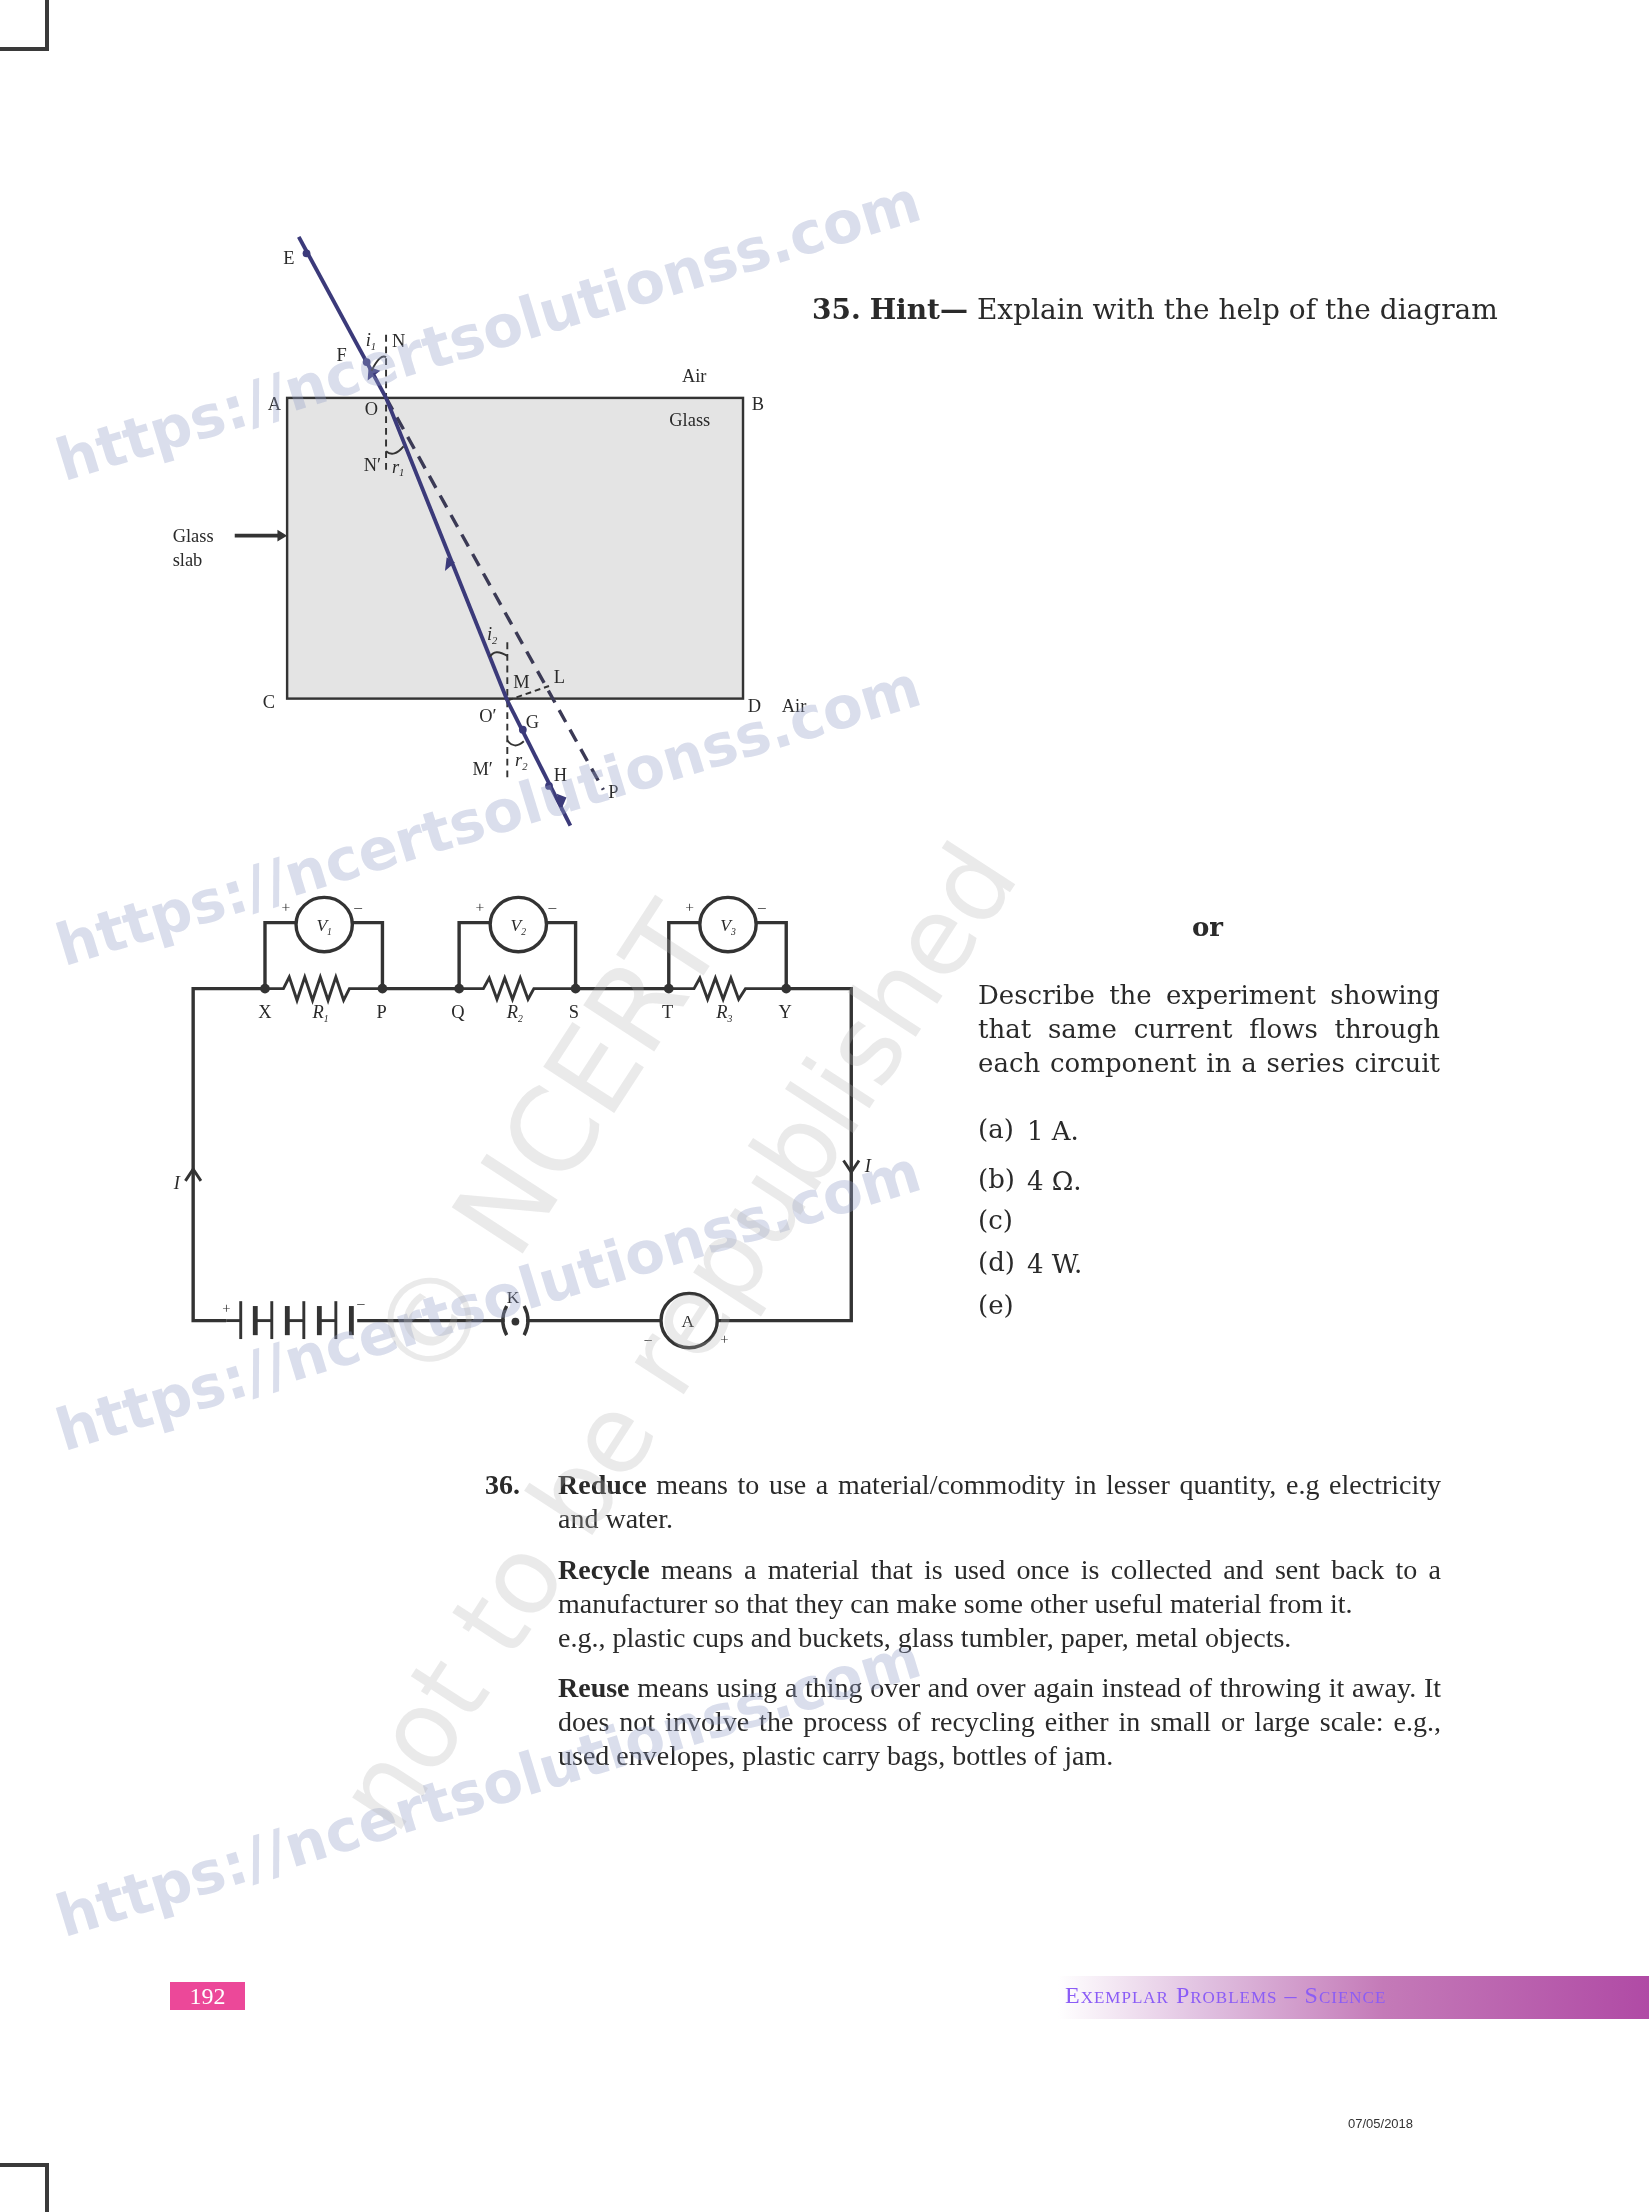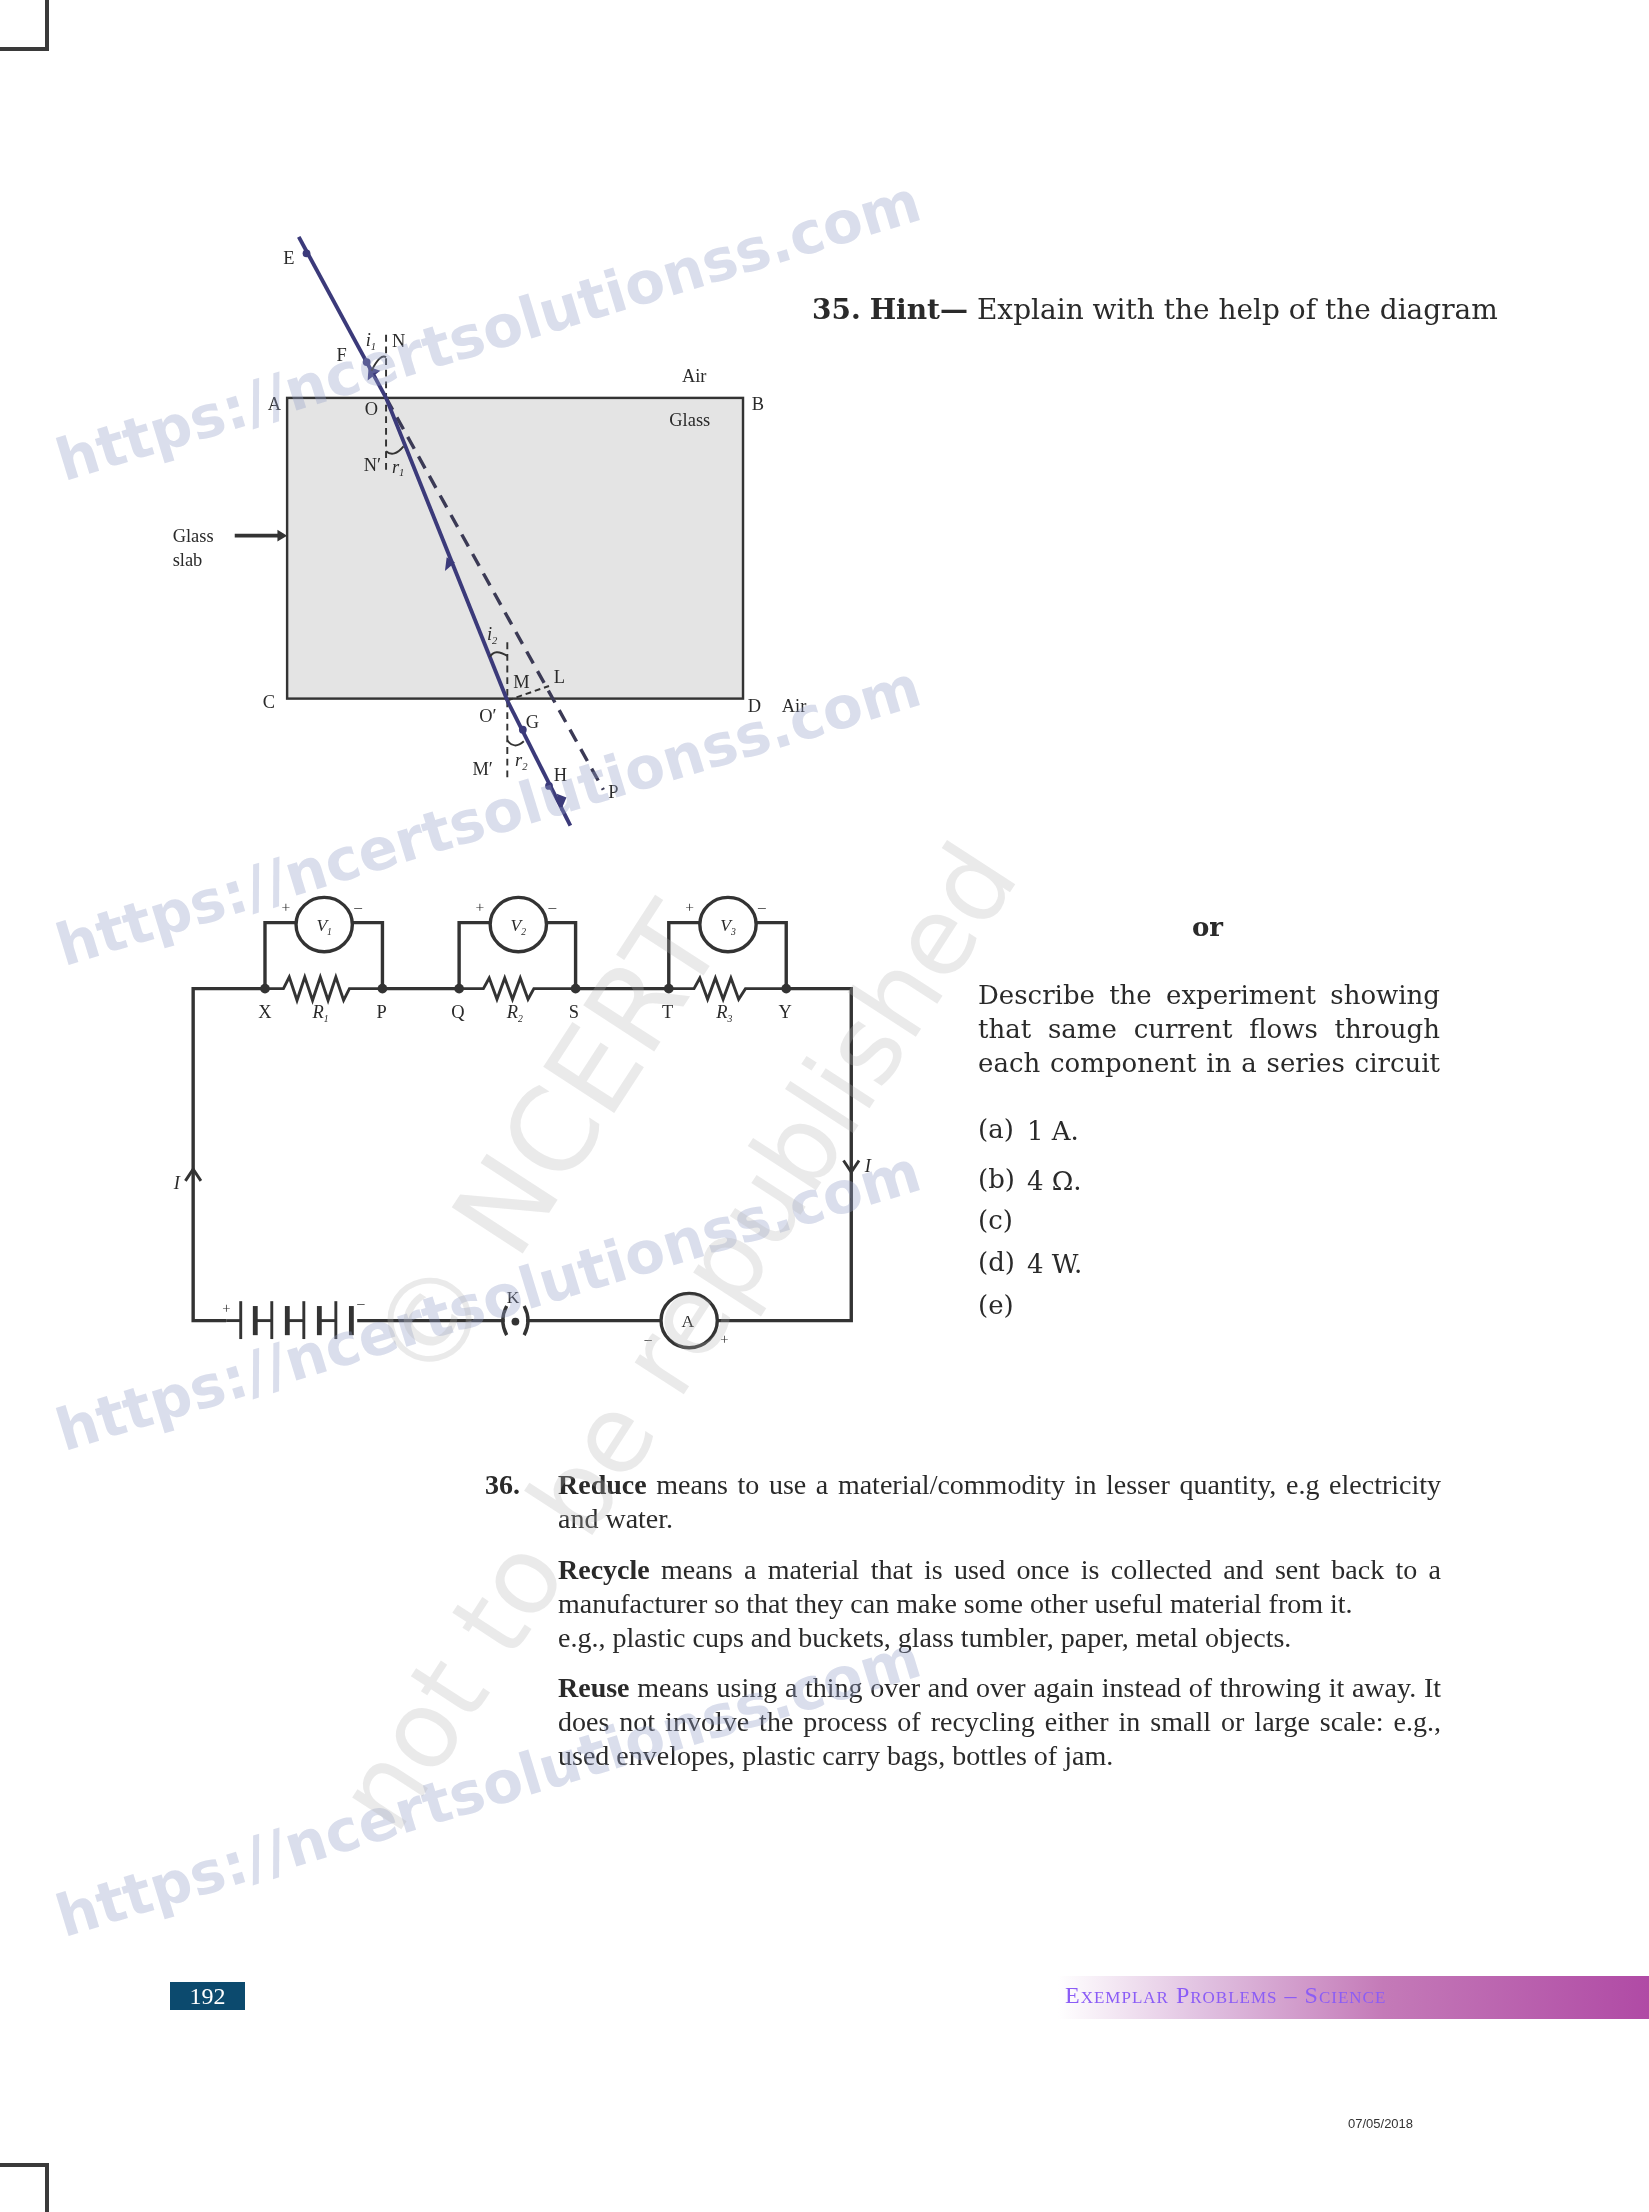--- a/index.html
+++ b/index.html
@@ -20,21 +20,21 @@
   .describe { left: 978px; top: 978px; width: 462px; text-align: justify; text-align-last: justify; }
   .answers { left: 978px; top: 1114px; width: 462px; font-size: 26px; }
   .ans { position: relative; display: flex; }
   .ans .lbl { width: 49px; flex: none; }
   .ans .val { flex: 1; line-height: 34px; }
   .q36 { left: 485px; top: 1468px; width: 956px; font-family: "Liberation Serif", serif; font-size: 28px; line-height: 34px; }
   .q36 .num { position: absolute; left: 0; top: 0; font-weight: bold; }
   .q36 .body { margin-left: 73px; text-align: justify; }
   .q36 .body p { margin: 0 0 16.5px 0; }
   .q36 b { font-weight: bold; }
-  .pagenum { left: 170px; top: 1982px; width: 75px; height: 28px; background: #0c4a6e;
+  .pagenum { left: 170px; top: 1982px; width: 75px; height: 28px; background: #ec4899;
              color: #fff; font-family: "Liberation Serif", serif; font-size: 24px; text-align: center; line-height: 28px; }
   .footer-band { left: 1058px; top: 1976px; width: 592px; height: 43px;
                  background: linear-gradient(90deg, rgba(255,255,255,0) 0%, #e0c0e0 25%, #c47ab8 55%, #b04aa5 100%); }
   .footer-title { left: 1065px; top: 1982px; font-family: "Liberation Serif", serif; font-size: 24px;
                   font-variant: small-caps; letter-spacing: 1px; color: #8b5cf6; }
   .date { left: 1348px; top: 2116px; font-family: "Liberation Sans", sans-serif; font-size: 13px; color: #333; }
   svg text { font-family: "Liberation Serif", serif; fill: #2a2a2a; }
 </style>
 </head>
 <body>

